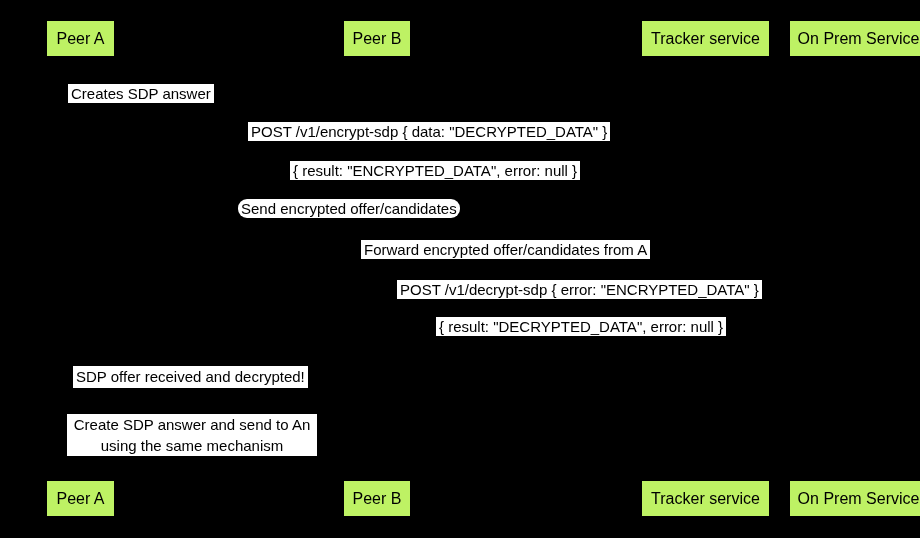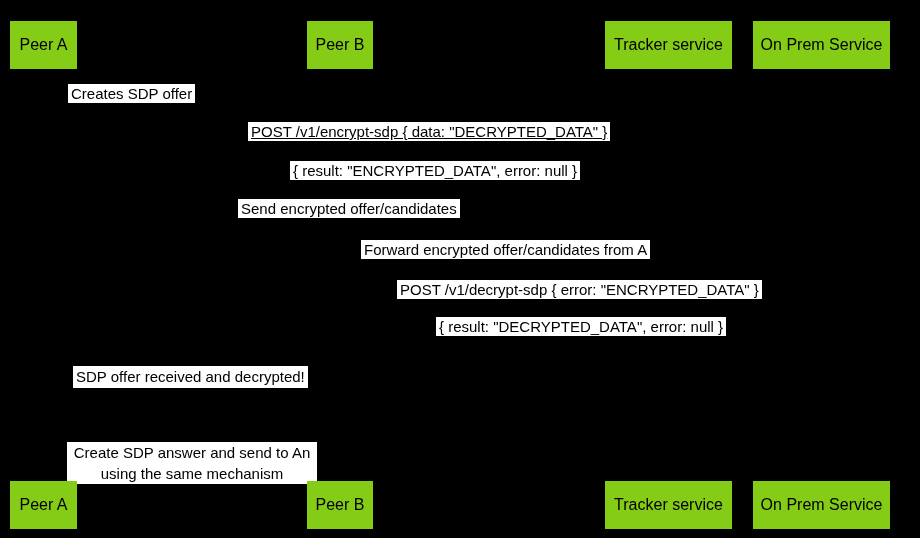--- a/index.html
+++ b/index.html
@@ -10,67 +10,67 @@
   }
   .diagram {
     position: relative;
     width: 920px;
     height: 538px;
     background: #000000;
     overflow: hidden;
   }
   .actor-box {
     position: absolute;
-    height: 48px;
-    background: #84cc16;
+    height: 35px;
+    background: #bef264;
     color: #000000;
     display: flex;
     align-items: center;
     justify-content: center;
     font-size: 16px;
     box-sizing: border-box;
+    margin-left: 37px;
   }
   .msg-label {
     position: absolute;
     background: #ffffff;
     color: #000000;
     font-size: 15px;
     line-height: 19px;
     padding: 0 3px;
     white-space: nowrap;
   }
   .note-label {
     position: absolute;
     background: #ffffff;
     color: #000000;
     font-size: 15px;
     line-height: 21px;
     padding: 0 3px;
     white-space: pre-line;
     text-align: center;
-    margin-top: 28px;
   }
 </style>
 </head>
 <body style="background: rgb(0, 0, 0);">
 
 <div class="diagram">
 
   <div class="actor-box" style="left:10px; top:21px; width:67px;">Peer A</div>
   <div class="actor-box" style="left:307px; top:21px; width:66px;">Peer B</div>
   <div class="actor-box" style="left:605px; top:21px; width:127px;">Tracker service</div>
   <div class="actor-box" style="left:753px; top:21px; width:137px;">On Prem Service</div>
 
-  <div class="msg-label" style="left:68px; top:84px;">Creates SDP offer</div>
+  <div class="msg-label" style="left:68px; top:84px;">Creates SDP answer</div>
 
-  <div class="msg-label" style="left:248px; top:122px;text-decoration:underline;">POST /v1/encrypt-sdp { data: "DECRYPTED_DATA" }</div>
+  <div class="msg-label" style="left:248px; top:122px;">POST /v1/encrypt-sdp { data: "DECRYPTED_DATA" }</div>
 
   <div class="msg-label" style="left:290px; top:161px;">{ result: "ENCRYPTED_DATA", error: null }</div>
 
-  <div class="msg-label" style="left:238px; top:199px;">Send encrypted offer/candidates</div>
+  <div class="msg-label" style="left:238px; top:199px;border-radius:9px;">Send encrypted offer/candidates</div>
 
   <div class="msg-label" style="left:361px; top:240px;">Forward encrypted offer/candidates from A</div>
 
   <div class="msg-label" style="left:397px; top:280px;">POST /v1/decrypt-sdp { error: "ENCRYPTED_DATA" }</div>
 
   <div class="msg-label" style="left:436px; top:317px;">{ result: "DECRYPTED_DATA", error: null }</div>
 
   <div class="msg-label" style="left:73px; top:366px; line-height:22px;">SDP offer received and decrypted!</div>
 
   <div class="note-label" style="left:67px; top:414px; width:244px;">Create SDP answer and send to An

